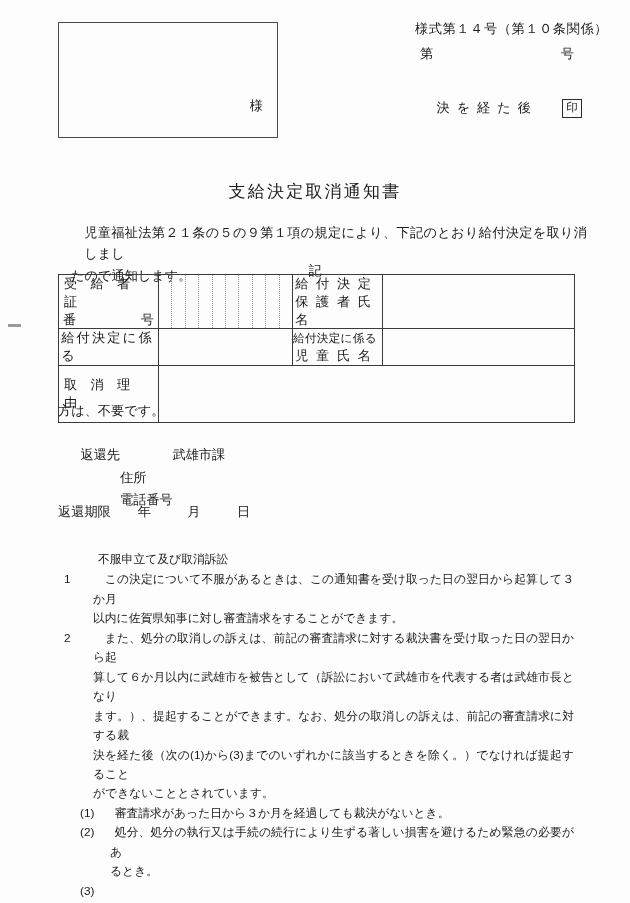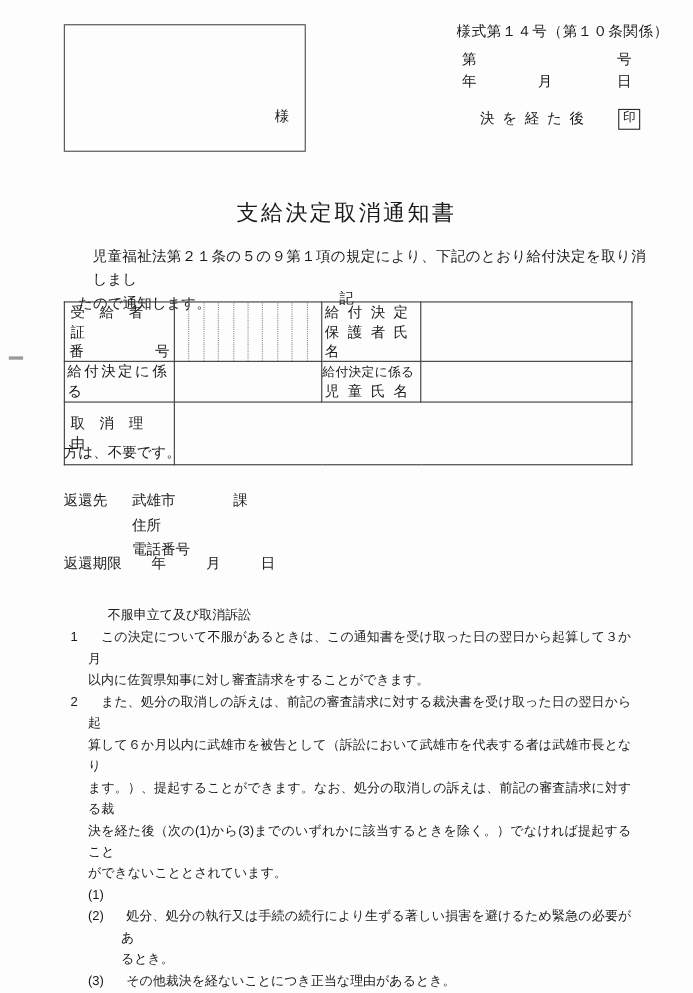--- a/index.html
+++ b/index.html
@@ -85,21 +85,21 @@
     right: 14px;
     bottom: 22px;
     font-size: 13.2px;
   }
 
   
   .doc-title {
     top: 180px;
     left: 0; right: 0;
     text-align: center;
-    font-size: 20px;
+    font-size: 17px;
     letter-spacing: 2.2px;
   }
 
   
   .intro {
     top: 222px;
     left: 58px;
     width: 516px;
     font-size: 13.2px;
     line-height: 1.62;
@@ -181,21 +181,21 @@
   }
   .return-note .l1 { padding-left: 1em; }
   .blank-ul { display: inline-block; width: 66px; }
 
   .return-dest {
     top: 444px;
     left: 58px;
     font-size: 13.2px;
     line-height: 1.72;
   }
-  .rd-row { display: flex; }
+  .rd-row { display: flex; text-align: right; }
   .rd-key { width: 62px; }
   .rd-val { width: 92px; }
 
   .return-due {
     top: 503px;
     left: 58px;
     font-size: 13.2px;
   }
   .rdue-key { display: inline-block; width: 76px; }
   .rdue-y { display: inline-block; width: 46px; }
@@ -222,20 +222,21 @@
     flex: 0 0 auto;
     width: 22px;
     text-align: left;
     padding-left: 6px;
     box-sizing: border-box;
   }
   .legal-body {
     flex: 1 1 auto;
     text-align: justify;
     text-justify: inter-character;
+    margin-left: 13px;
   }
   .legal-body .first { text-indent: 1em; }
 
   .sub-item {
     display: flex;
     align-items: flex-start;
     padding-left: 22px;
   }
   .sub-num {
     flex: 0 0 auto;
@@ -262,25 +263,20 @@
 <div id="page">
 
   <div class="abs margin-tick"></div>
 
   <div class="abs form-no jp">様式第１４号（第１０条関係）</div>
 
   <div class="abs doc-number-block jp">
     <div class="doc-number-row">
       <span>第</span>
       <span class="right-glyph">号</span>
-    </div>
-    <div class="doc-number-row">
-      <span>年</span>
-      <span style="padding-left:52px">月</span>
-      <span class="right-glyph">日</span>
     </div>
   </div>
 
   <div class="abs issuer-line jp">
     <span class="issuer-name">決を経た後</span>
     <span class="seal-box">印</span>
   </div>
 
   <div class="abs addressee-box">
     <span class="addressee-sama jp">様</span>
@@ -397,35 +393,35 @@
         <span class="first" style="display:block">また、処分の取消しの訴えは、前記の審査請求に対する裁決書を受け取った日の翌日から起</span>
         <span style="display:block">算して６か月以内に武雄市を被告として（訴訟において武雄市を代表する者は武雄市長となり</span>
         <span style="display:block">ます。）、提起することができます。なお、処分の取消しの訴えは、前記の審査請求に対する裁</span>
         <span style="display:block">決を経た後（次の(1)から(3)までのいずれかに該当するときを除く。）でなければ提起すること</span>
         <span style="display:block">ができないこととされています。</span>
       </span>
     </div>
 
     <div class="sub-item">
       <span class="sub-num">(1)</span>
+      <span class="sub-body">
+        <span style="display:block">審査請求があった日から３か月を経過しても裁決がないとき。</span>
+      </span>
     </div>
 
     <div class="sub-item">
       <span class="sub-num">(2)</span>
       <span class="sub-body">
         <span style="display:block">処分、処分の執行又は手続の続行により生ずる著しい損害を避けるため緊急の必要があ</span>
         <span class="cont" style="display:block">るとき。</span>
       </span>
     </div>
 
     <div class="sub-item">
       <span class="sub-num">(3)</span>
-      <span class="sub-body">
-        <span style="display:block">その他裁決を経ないことにつき正当な理由があるとき。</span>
-      </span>
     </div>
 
     <div class="legal-item">
       <span class="legal-num">3</span>
       <span class="legal-body">
         <span class="first" style="display:block">ただし、上記の期間が経過する前に、この決定があった日の翌日から起算して１年を経過し</span>
 
       </span>
     </div>
   </div>

